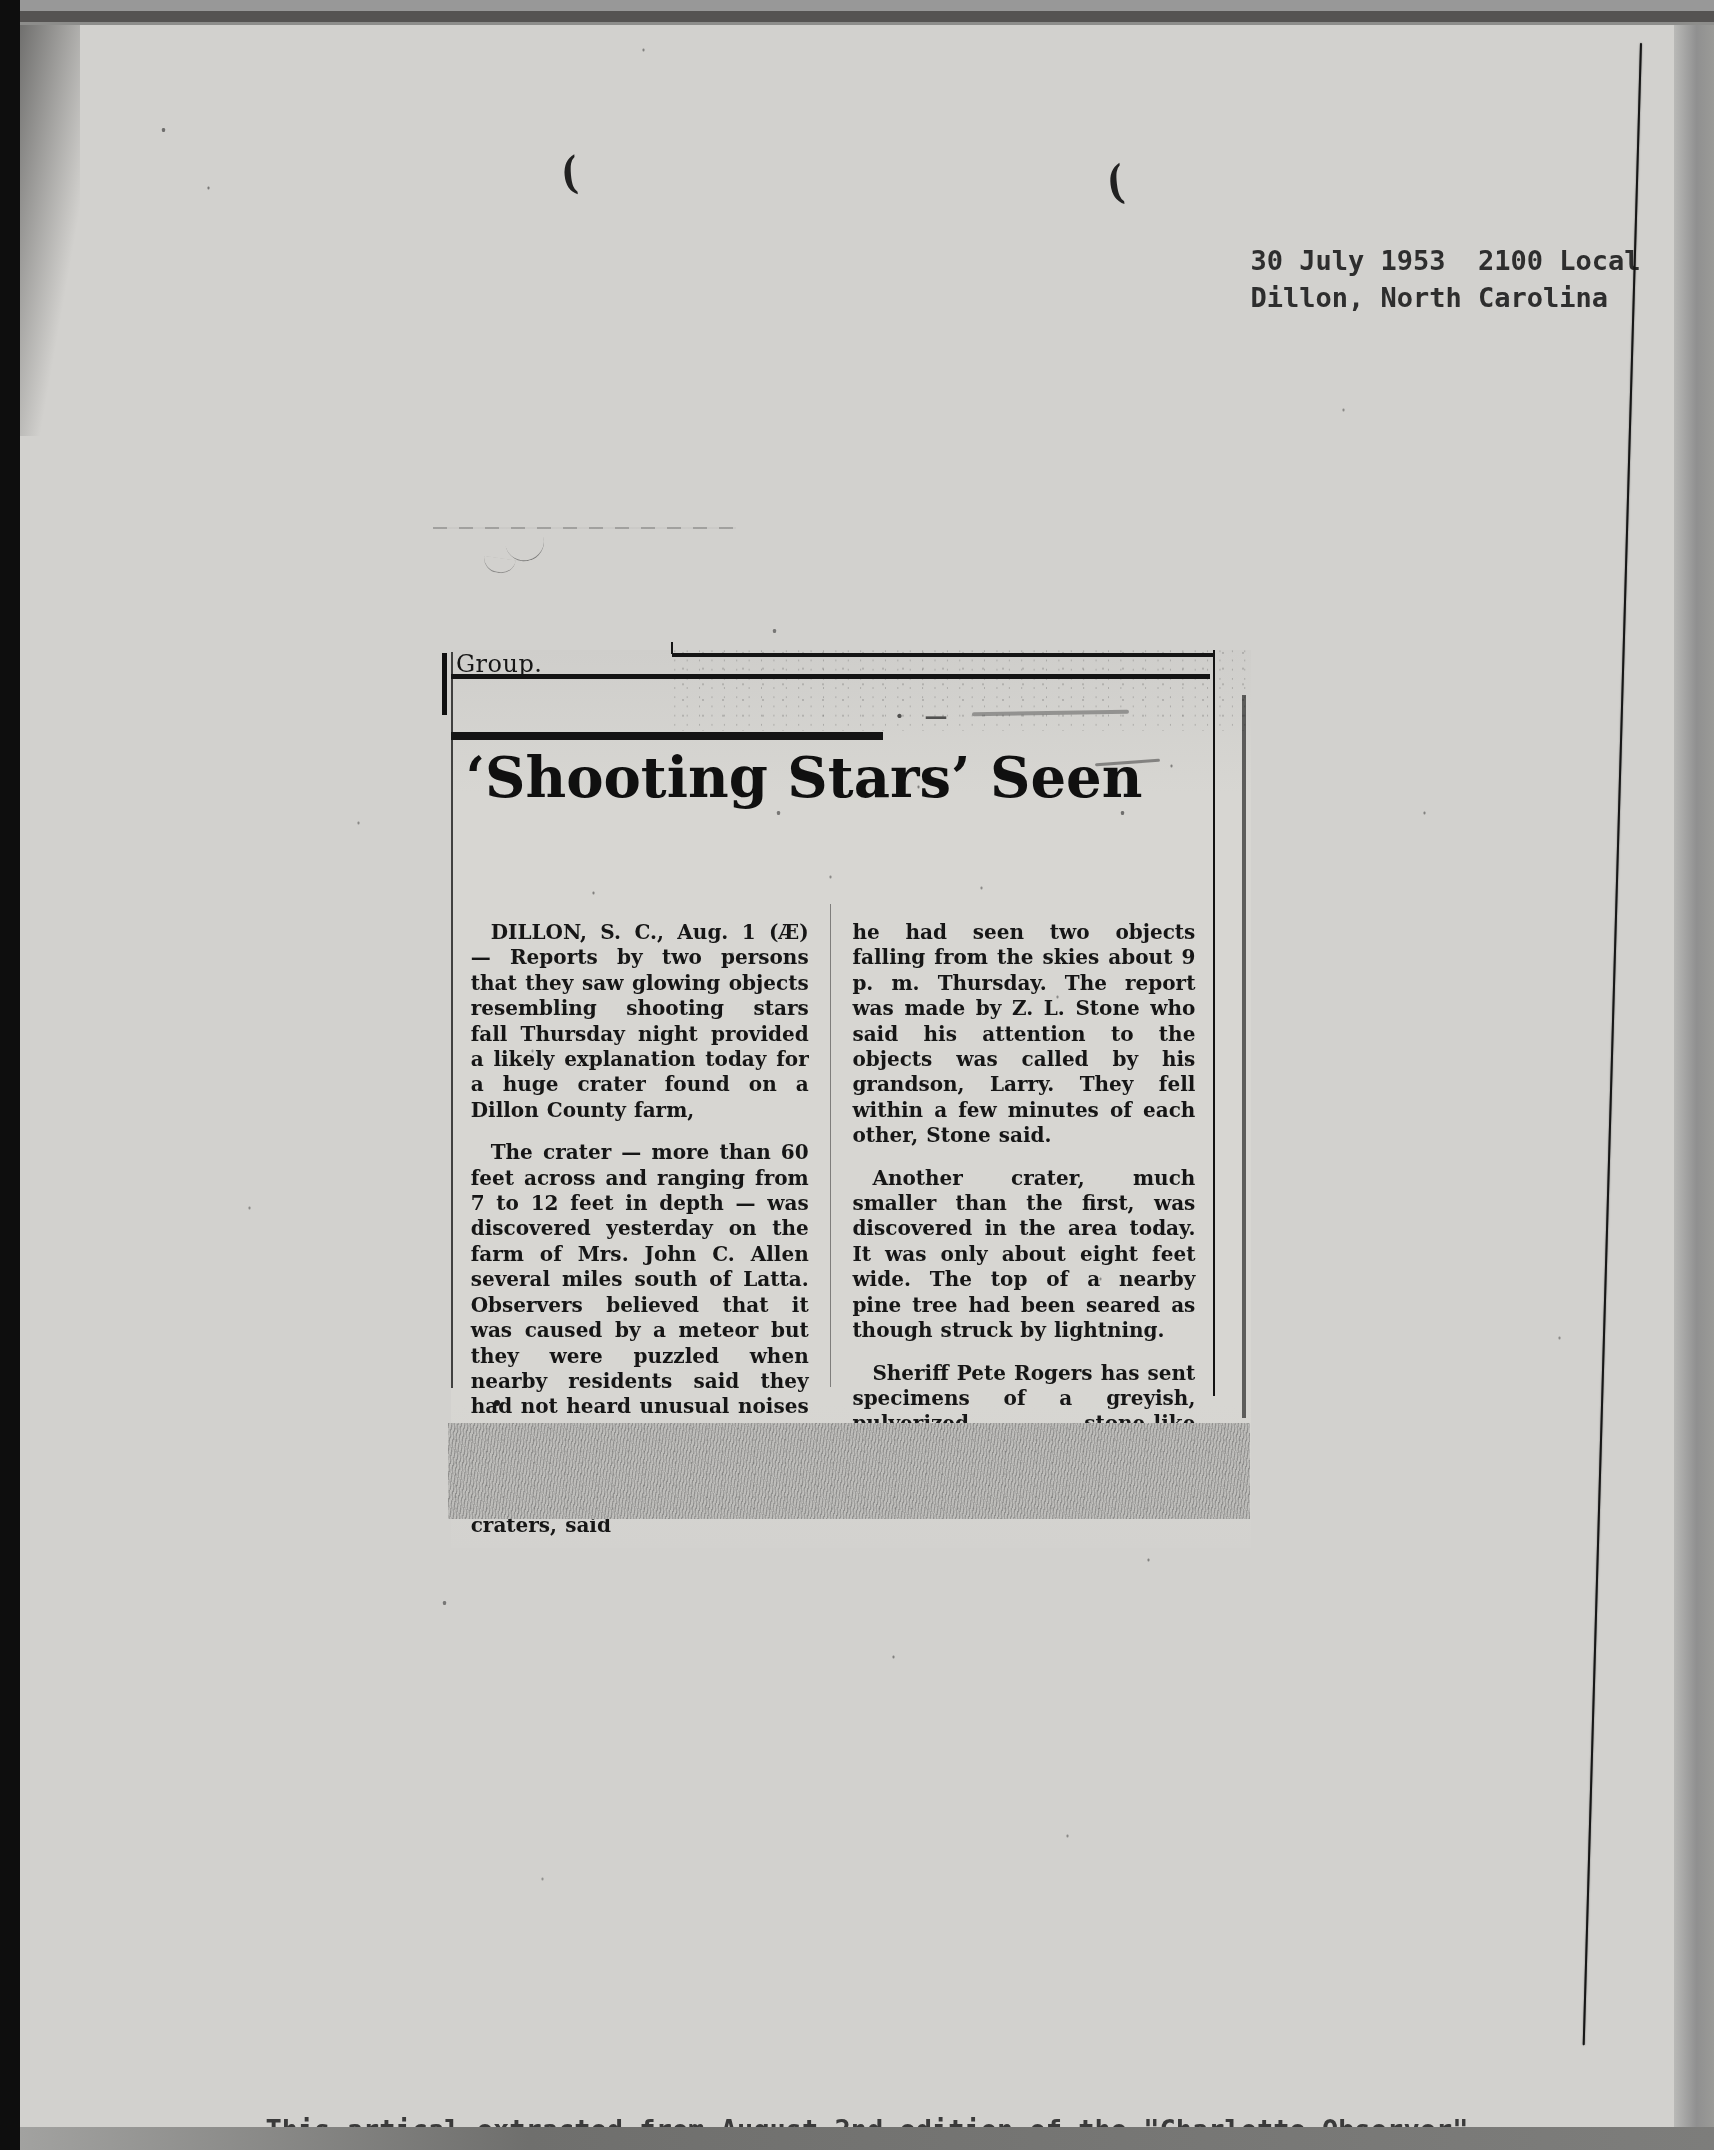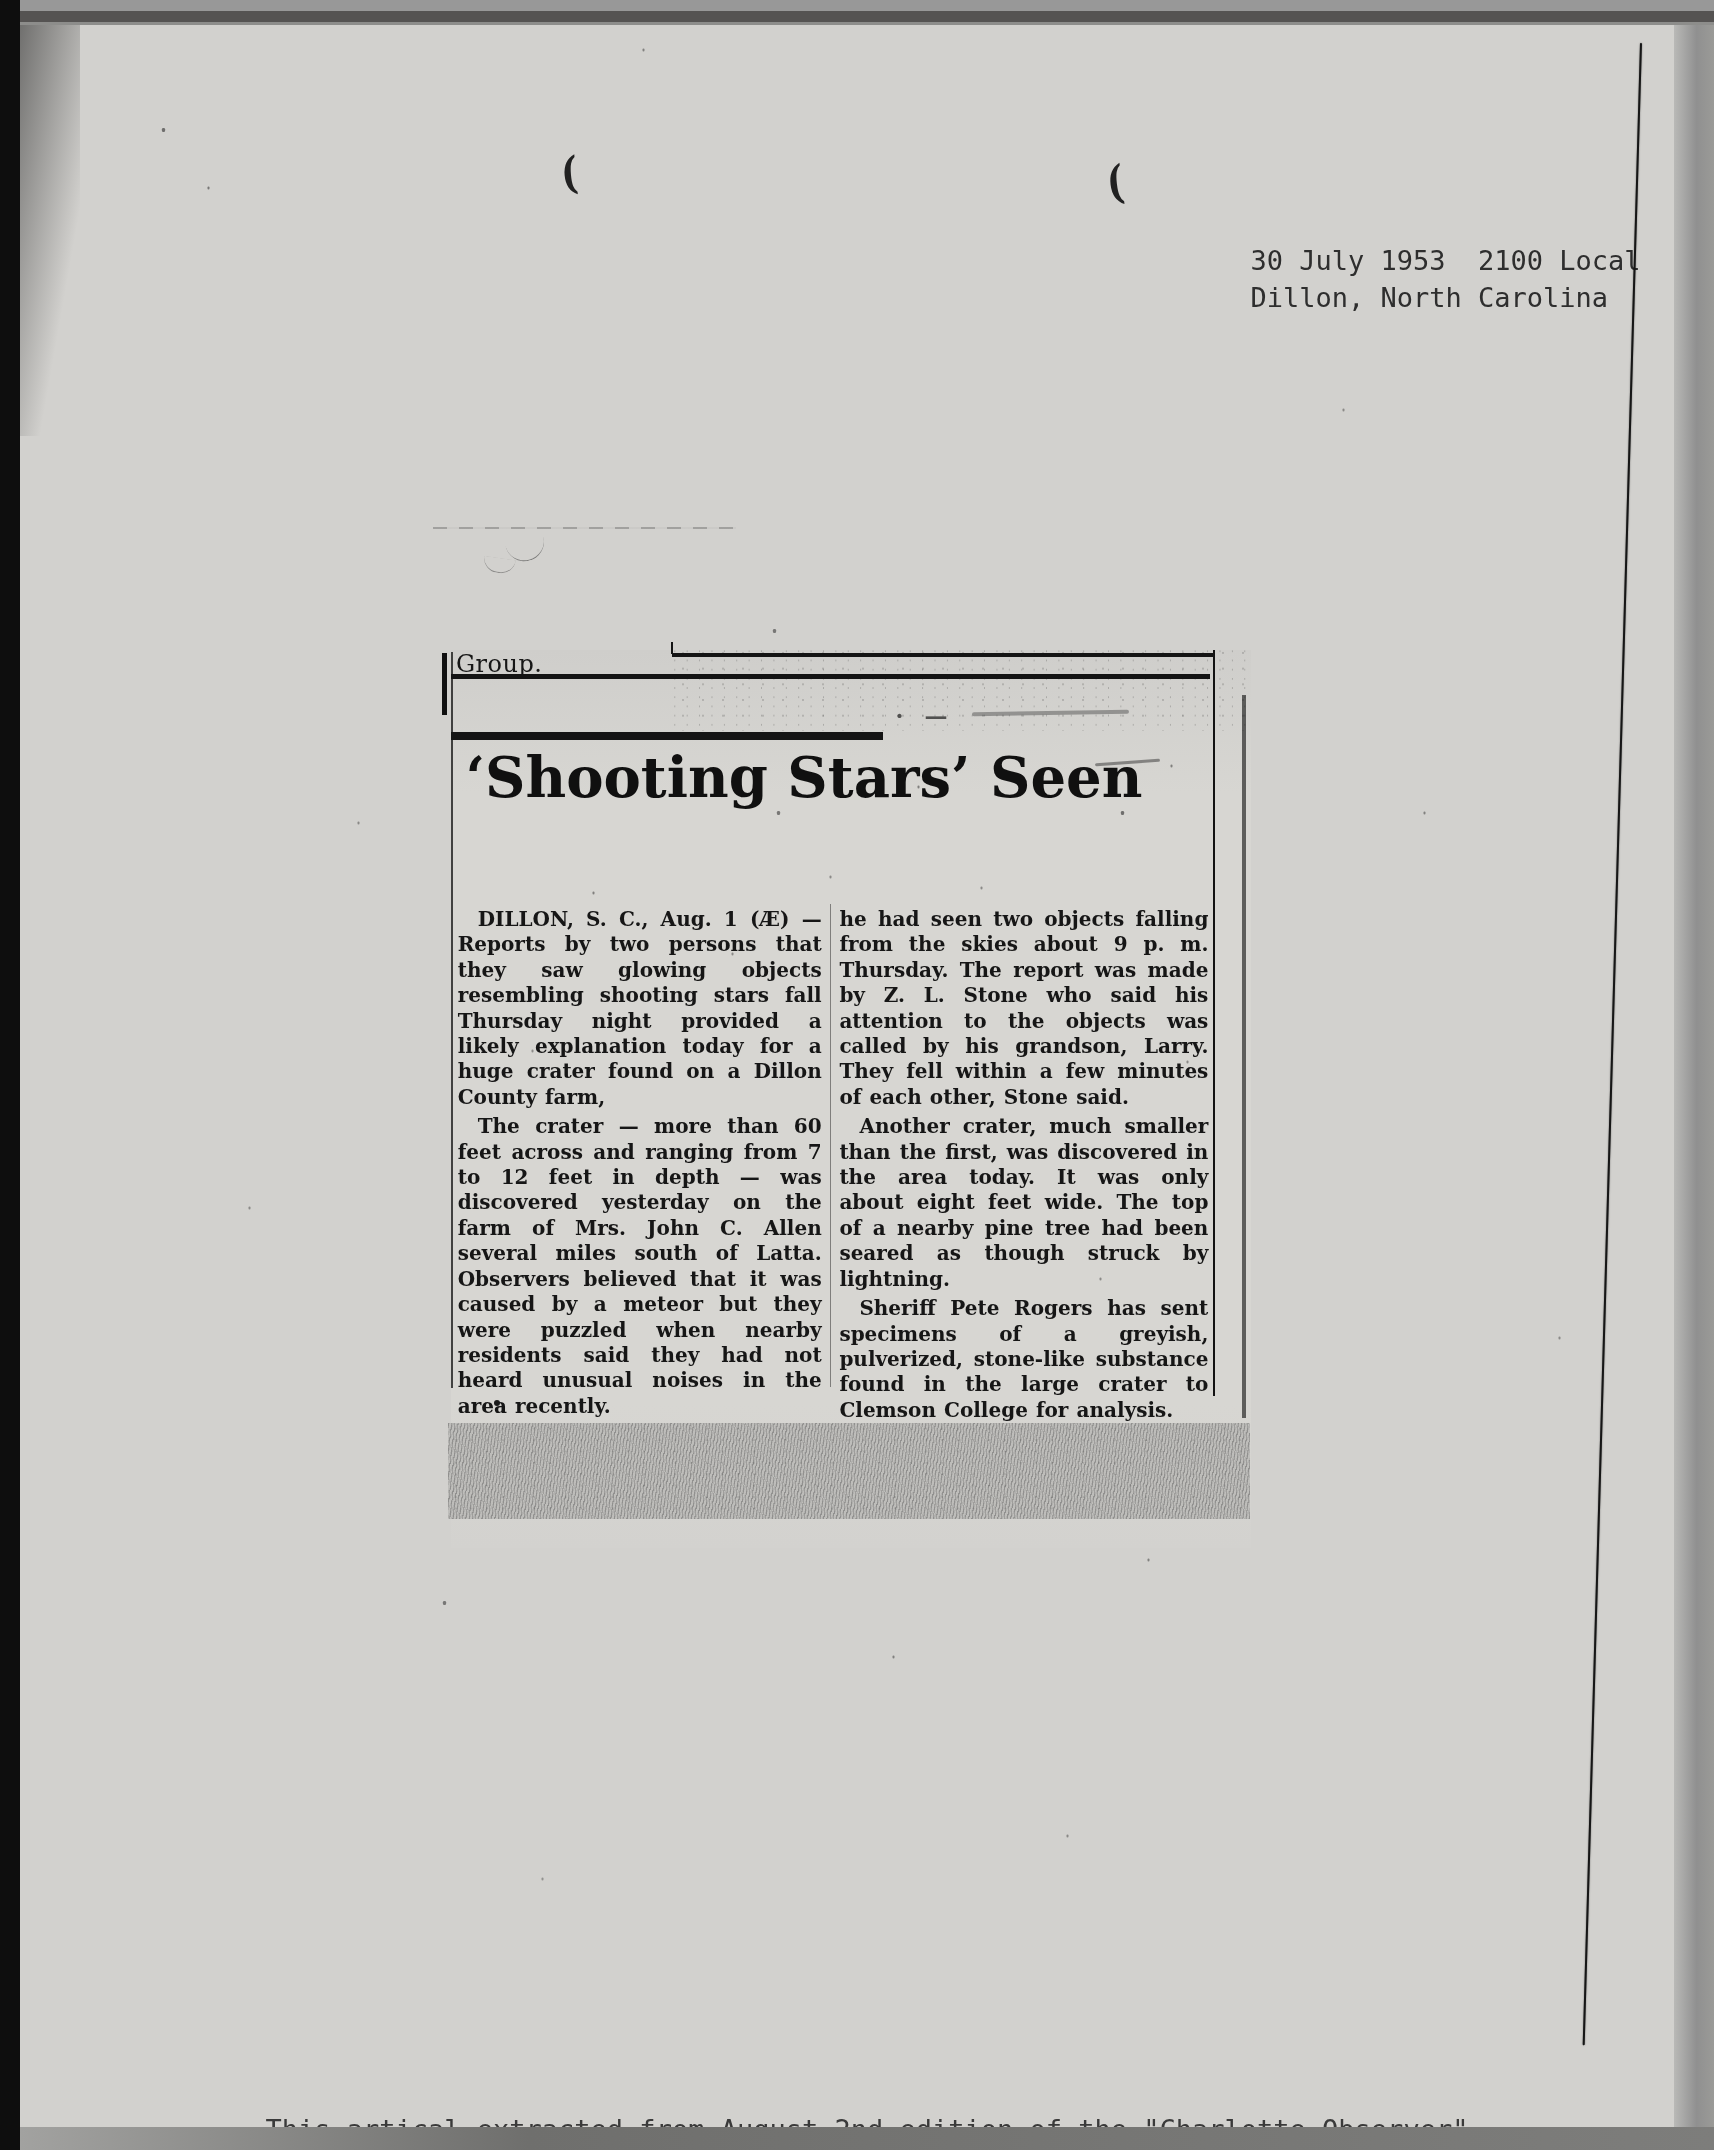--- a/index.html
+++ b/index.html
@@ -21,21 +21,21 @@
     background:linear-gradient(to right,#a2a2a0,#6f6f6d 30%,#7d7d7b);}
   .corner-shadow{left:0;top:0;width:60px;height:411px;
     background:linear-gradient(100deg,rgba(15,15,15,.5),rgba(15,15,15,0) 70%);}
 
   
   .scratch-line{left:1640px;top:43px;width:2.2px;height:2003px;background:#161616;
     transform:rotate(1.64deg);transform-origin:top left;border-radius:1.6px;
     box-shadow:0 0 1.6px rgba(0,0,0,.55);}
 
   
-  .typed{font-family:"DejaVu Sans Mono",monospace;font-weight:normal;
+  .typed{font-family:"DejaVu Sans Mono",monospace;font-weight:bold;
     font-size:27px;line-height:37px;white-space:pre;color:#2e2e2e;}
   .typed-top-right{left:1231px;top:106px;}
   .typed-bottom{left:246px;top:1975px;color:#3a3a3a;}
 
   
   .pen-mark{font-size:35px;color:#212121;font-weight:bold;line-height:1;}
   .pen-mark.m1{left:541px;top:130px;transform:rotate(-5deg) scale(1,1.25);}
   .pen-mark.m2{left:1087px;top:139px;transform:rotate(-7deg) scale(1,1.3);}
 
   
@@ -96,21 +96,21 @@
     border-radius:1.6px;transform:rotate(-4deg);}
 
   .headline{left:15px;top:93px;width:749px;text-align:left;
     font-size:56px;line-height:69px;font-weight:bold;color:#101010;}
 
   .columns{left:3.2px;top:253px;width:759px;display:flex;gap:9.7px;}
   .col{font-size:20px;line-height:25.4px;font-weight:bold;text-align:justify;
     color:#161616;word-spacing:1.1px;}
   .col-left{width:372px;}
   .col-right{width:377px;}
-  .col p{margin:4px;}
+  .col p{margin:17px;}
 
   .divider{left:379px;top:254px;width:1.6px;height:483px;background:rgba(20,20,20,.45);}
   .border-left{left:0;top:2.2px;width:2.2px;height:736px;background:rgba(15,15,15,.75);}
   .border-right{left:762px;top:0;width:2.7px;height:746px;background:#121212;}
   .border-right-shadow{left:791px;top:45px;width:4.3px;height:723px;background:rgba(12,12,12,.6);}
   .bullet{left:43px;top:750px;width:6px;height:6px;border-radius:50%;background:#1b1b1b;}
 
   .torn-band{left:-2.2px;top:773px;width:802px;height:96px;
     background-color:#bcbbb8;
     background-image:

